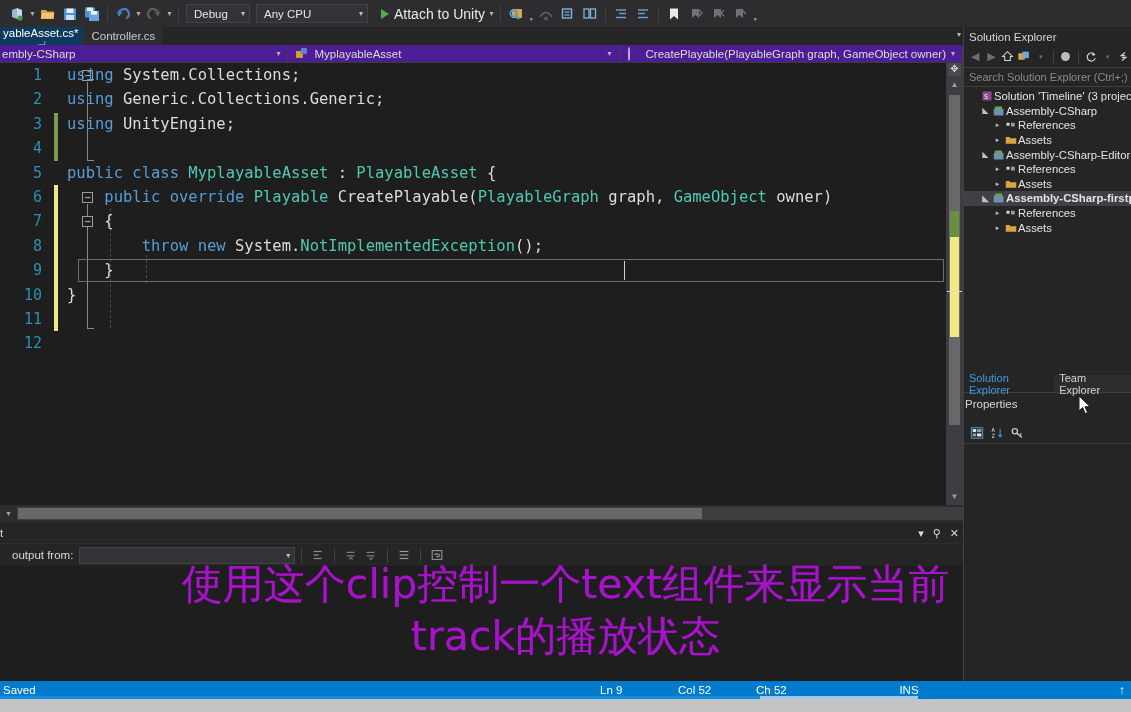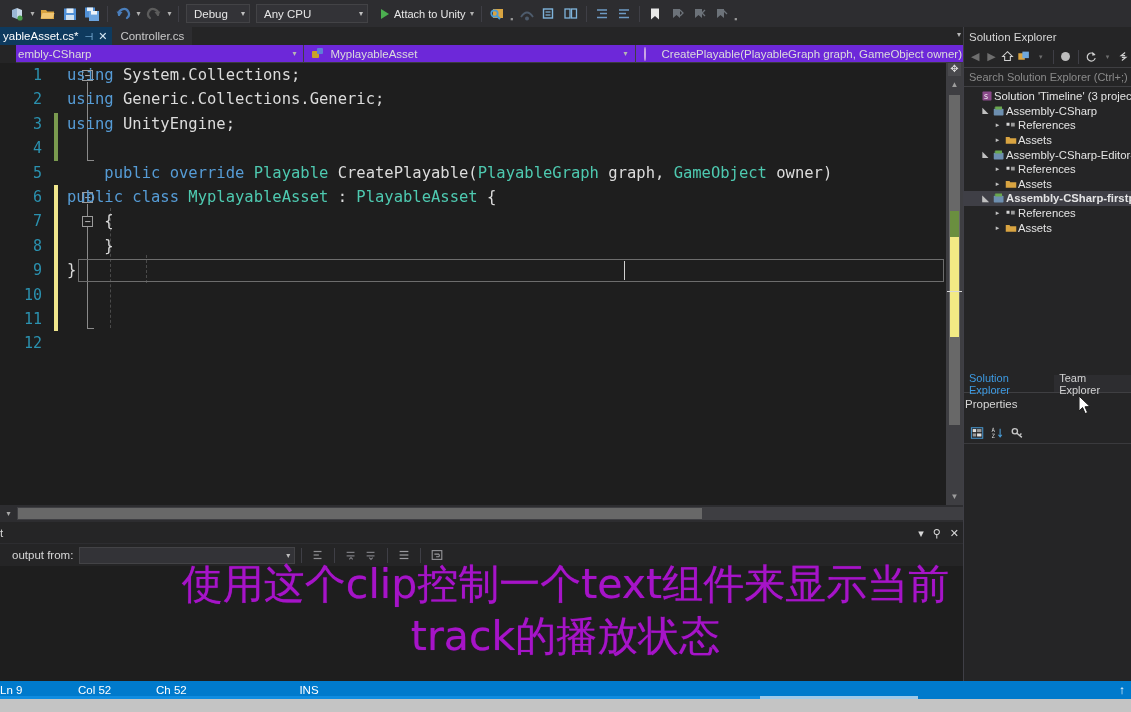--- a/index.html
+++ b/index.html
@@ -53,21 +53,21 @@
     display: flex; align-items: center; height: 22px;
     padding: 0 2px 0 6px; margin-left: 4px;
   }
   .run-tri {
     width: 0; height: 0;
     border-left: 8px solid #4caf50;
     border-top: 5px solid transparent;
     border-bottom: 5px solid transparent;
     margin-right: 5px;
   }
-  .run-label { color: #e8e8e8; font-size: 11px; white-space: nowrap; }
+  .run-label { color: #e8e8e8; font-size: 14px; white-space: nowrap; }
 
   
   .ico { display: block; }
 
   
   .watermark {
     position: absolute; right: 6px; top: -1px;
     font-family: "DejaVu Sans", sans-serif;
     font-size: 23px; font-weight: bold;
     color: #e9e9e9;
@@ -81,36 +81,35 @@
     position: absolute; left: 0; top: 27px; width: 963px; height: 18px;
     background: #252526;
     display: flex; align-items: stretch;
   }
   .tab {
     display: flex; align-items: center;
     padding: 0 5px 0 3px;
     font-size: 11.5px; color: #d8d8d8;
     white-space: nowrap;
   }
-  .tab.active { background: #0e3a5e; color: #ffffff; }
+  .tab.active { background: #0e3a5e; color: #ffffff; flex-direction: column; }
   .tab.inactive { background: #2d2d30; color: #c9c9c9; padding: 0 8px; }
   .tab .pin { color: #8fc7f0; font-size: 10px; margin: 0 4px 0 6px; }
   .tab .xclose { color: #d6e8f5; font-size: 11px; margin-left: 1px; }
   .tabstrip-right {
     position: absolute; right: 2px; top: 3px;
     color: #b8b8b8; font-size: 8px;
   }
 
   
   .navbar {
     position: absolute; left: 0; top: 45px; width: 963px; height: 18px;
-    background: #6d28d9;
+    background: #4c1d95;
     display: flex; align-items: center;
     border-bottom: 1px solid #3b3b3e;
-    margin-left: 16px;
   }
   .navseg {
     display: flex; align-items: center; height: 18px;
     font-size: 11.5px; color: #dcdcdc;
     padding: 0 2px;
     white-space: nowrap;
   }
   .navseg.s1 { width: 290px; }
   .navseg.s2 { width: 335px; border-left: 1px solid #3f3f42; border-right: 1px solid #3f3f42;}
   .navseg.s3 { flex: 1; border-right: 1px solid #3f3f42; }
@@ -603,23 +602,24 @@
     <div class="guide" style="left:146px; top:192px; height:28px;"></div>
 
     <div class="current-line"></div>
     <div class="caret" style="left:624px; top:198px; height:19px;"></div>
 
     <div class="code-area" id="codearea">
         <div class="code-line"><span class="k">using</span><span class="p"> System.Collections;</span></div>
         <div class="code-line"><span class="k">using</span><span class="p"> Generic.Collections.Generic;</span></div>
         <div class="code-line"><span class="k">using</span><span class="p"> UnityEngine;</span></div>
         <div class="code-line">&nbsp;</div>
+        <div class="code-line"><span class="k">public</span><span class="p"> </span><span class="k">class</span><span class="p"> </span><span class="t">MyplayableAsset</span><span class="p"> : </span><span class="t">PlayableAsset</span><span class="p"> {</span></div>
         <div class="code-line"><span class="p">    </span><span class="k">public</span><span class="p"> </span><span class="k">override</span><span class="p"> </span><span class="t">Playable</span><span class="p"> CreatePlayable(</span><span class="t">PlayableGraph</span><span class="p"> graph, </span><span class="t">GameObject</span><span class="p"> owner)</span></div>
-        <div class="code-line"><span class="k">public</span><span class="p"> </span><span class="k">class</span><span class="p"> </span><span class="t">MyplayableAsset</span><span class="p"> : </span><span class="t">PlayableAsset</span><span class="p"> {</span></div>
         <div class="code-line"><span class="p">    {</span></div>
+        <div class="code-line"><span class="p">        </span><span class="k">throw</span><span class="k"> </span><span class="k">new</span><span class="p"> System.</span><span class="t">NotImplementedException</span><span class="p">();</span></div>
         <div class="code-line"><span class="p">    }</span></div>
         <div class="code-line"><span class="p">}</span></div>
         <div class="code-line">&nbsp;</div>
       </div>
 
     <div class="ed-scroll">
       <div class="split">✥</div>
       <div class="arrow-up">▲</div>
       <div class="ed-thumb" style="top:32px; height:330px;"></div>
       <div class="mark mk-green" style="top:148px; height:26px;"></div>
@@ -879,20 +879,21 @@
     <div class="props-body"></div>
   </div>
 
   <div class="cursor">
     <svg width="14" height="20" viewBox="0 0 14 20">
       <path d="M0 0 L0 15 L3.6 11.6 L6.2 17.6 L8.6 16.5 L6 10.8 L11 10.6 Z" fill="#ffffff" stroke="#1a1a1a" stroke-width="1"></path>
     </svg>
   </div>
 
   <div class="statusbar">
+    <span class="st-saved">Saved</span>
     <span class="st-cell">Ln 9</span>
     <span class="st-cell">Col 52</span>
     <span class="st-cell">Ch 52</span>
     <span class="st-ins">INS</span>
     <span class="st-right">
       <span>↑</span>
     </span>
     <div class="underline-seg"></div>
     <div class="underline-seg2"></div>
   </div>

